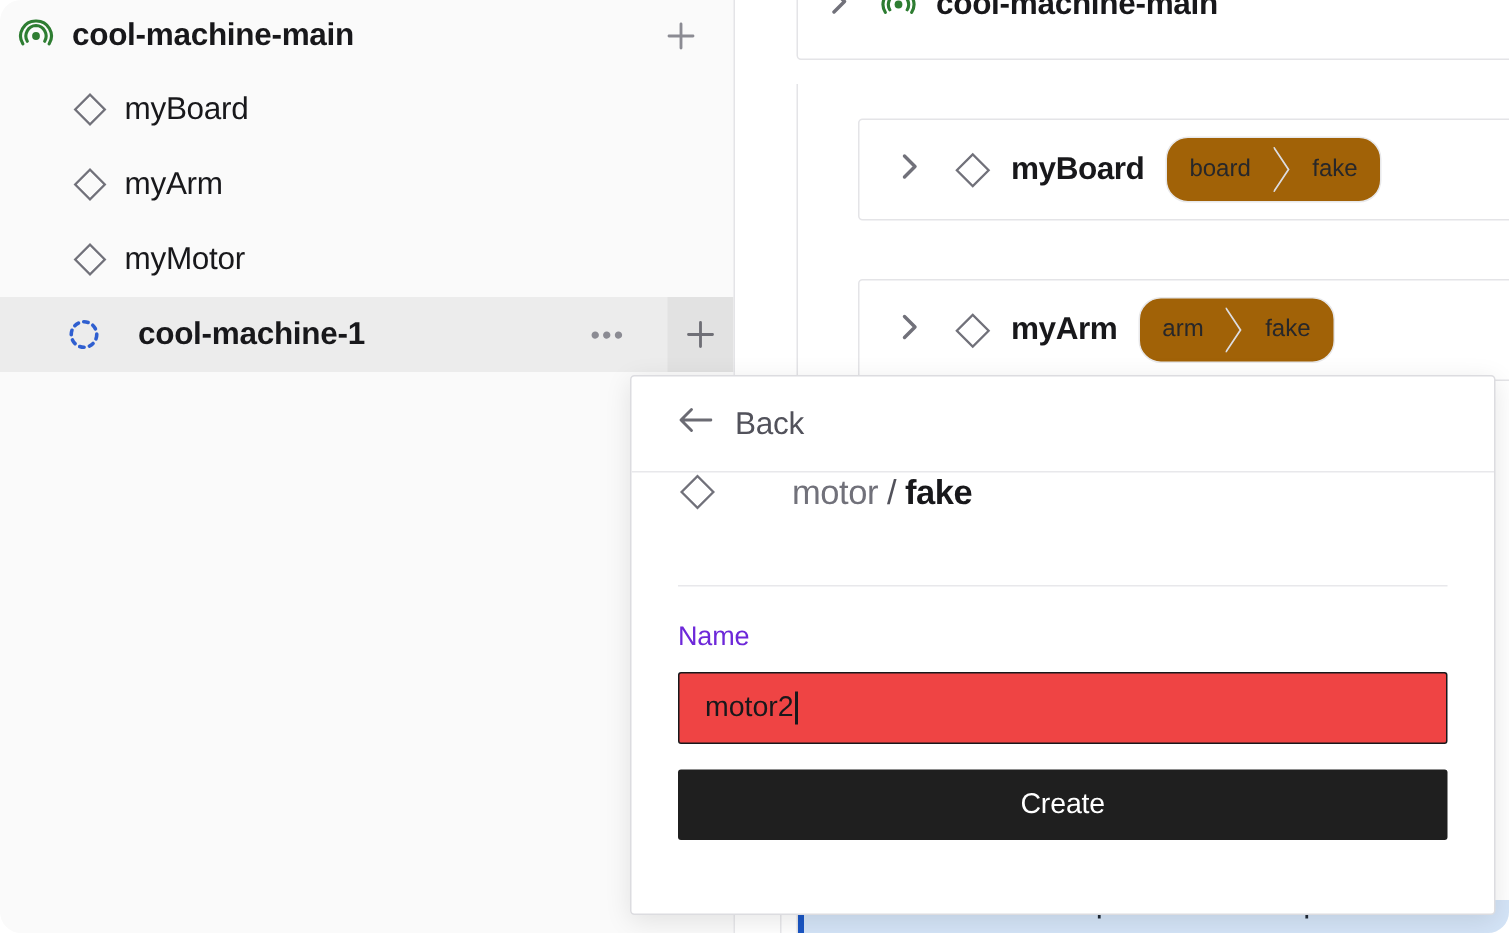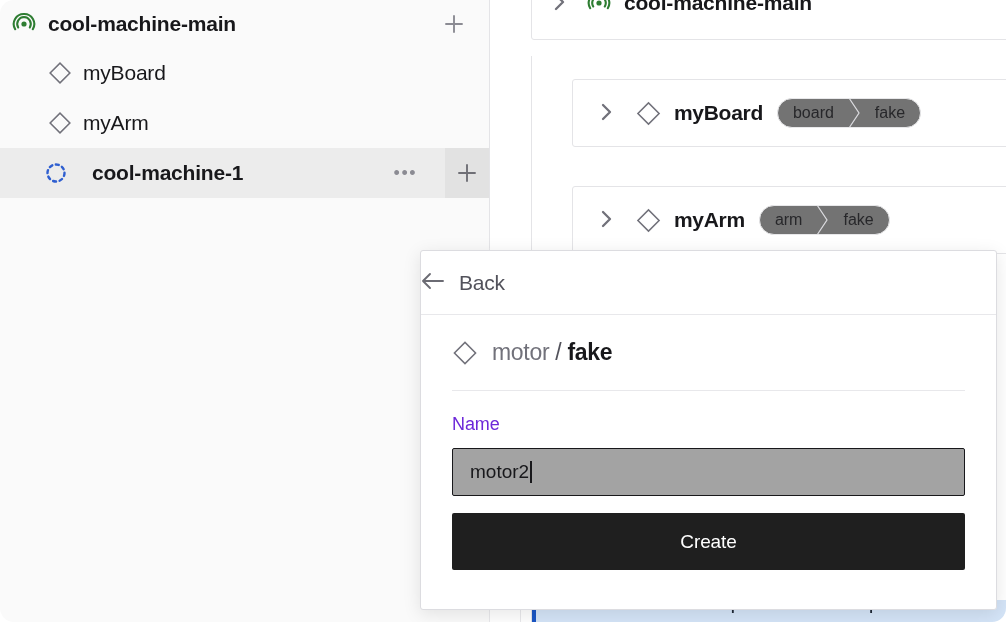--- a/index.html
+++ b/index.html
@@ -94,22 +94,22 @@
   }
   .part-card.c1{ top:79px; }
   .part-card.c2{ top:186px; }
   .part-card .diamond2{ width:25px; height:25px; margin-left:24px; flex:0 0 25px;}
   .part-card .pname{
     margin-left:13px; font-size:21px; font-weight:700; color:#18181b;
     letter-spacing:-0.3px; white-space:nowrap;
   }
 
   .pill{
-    margin-left:14px; height:30px; display:flex; align-items:center;
-    background:#737373; border:1px solid #e8e8ea; border-radius:15px;
+    margin-left:14px; height:44px; display:flex; align-items:center;
+    background:#a16207; border:1px solid #e8e8ea; border-radius:15px;
     position:relative; overflow:hidden;
   }
   .pill .seg{
     font-size:16px; color:#27272a; padding:0 15px; line-height:30px;
     white-space:nowrap;
   }
   .pill .sep{
     width:11px; height:30px; position:relative; flex:0 0 11px;
   }
   .pill .sep svg{ display:block; }
@@ -132,55 +132,56 @@
   }
 
   
   .modal{
     position:absolute; left:420px; top:250px; width:577px; height:360px;
     background:#ffffff; border:1px solid #dcdce0; border-radius:3px;
     box-shadow:0 4px 18px rgba(0,0,0,0.10);
     overflow:hidden;
   }
   .modal-head{
-    height:64px; display:flex; align-items:center; 
+    height:64px; display:flex; align-items:center; padding-left:31px;
     border-bottom:1px solid #e8e8eb;
   }
   .back-btn{ display:flex; align-items:center; cursor:pointer; }
   .back-btn .bl{
     margin-left:15px; font-size:21px; color:#52525b; letter-spacing:-0.2px;
   }
   .modal-body{ padding:0 31px; }
   .type-row{
-    display:flex; align-items:center; height:76px;
+    display:flex; height:76px;
     border-bottom:1px solid #e8e8eb;
+    gap:36px;
   }
   .type-row .diamond3{ width:26px; height:26px; flex:0 0 26px; }
   .type-row .ttxt{
     margin-left:14px; font-size:23px; color:#71717a; letter-spacing:-0.3px;
     white-space:nowrap;
   }
   .type-row .ttxt b{ color:#18181b; font-weight:700; }
   .type-row .ttxt .slash{ color:#52525b; font-weight:400; }
 
   .field-label{
     margin-top:23px; font-size:18px; color:#6d28d9; letter-spacing:-0.1px;
   }
   .name-input{
     margin-top:13px; width:100%; height:48px;
-    border:1px solid #18181b; border-radius:2px; background:#a3a3a3;
+    border:1px solid #18181b; border-radius:2px; background:#ef4444;
     display:flex; align-items:center; padding-left:17px;
     font-size:19px; color:#18181b;
   }
   .caret{
     display:inline-block; width:1.5px; height:22px; background:#18181b;
     margin-left:1px; vertical-align:middle;
   }
   .create-btn{
-    margin-top:17px; width:100%; height:57px; background:#1f1f1f;
+    margin-top:17px; width:100%; height:47px; background:#1f1f1f;
     color:#ffffff; font-size:19px; display:flex; align-items:center;
     justify-content:center; cursor:pointer; border-radius:2px;
     letter-spacing:-0.1px;
   }
 </style>
 </head>
 <body>
 
 <div id="root">
 
@@ -291,20 +292,28 @@
 
     <div class="sb-row child">
       <span class="diamond">
         <svg width="24" height="24" viewBox="0 0 24 24" fill="none">
           <rect x="5" y="5" width="14" height="14" transform="rotate(45 12 12)" stroke="#71717a" stroke-width="1.5"></rect>
         </svg>
       </span>
       <span class="lbl">myArm</span>
     </div>
 
+    <div class="sb-row child">
+      <span class="diamond">
+        <svg width="24" height="24" viewBox="0 0 24 24" fill="none">
+          <rect x="5" y="5" width="14" height="14" transform="rotate(45 12 12)" stroke="#71717a" stroke-width="1.5"></rect>
+        </svg>
+      </span>
+      <span class="lbl">myMotor</span>
+    </div>
 
     <div class="sb-row selected">
       <span class="spinner">
         <svg width="24" height="24" viewBox="0 0 24 24" fill="none">
           <circle cx="12" cy="12" r="8.5" stroke="#2f5fd0" stroke-width="2.4" stroke-dasharray="3 3.6" stroke-linecap="round"></circle>
         </svg>
       </span>
       <span class="lbl">cool-machine-1</span>
       <span class="sb-dots">•••</span>
       <span class="sb-addbtn">

